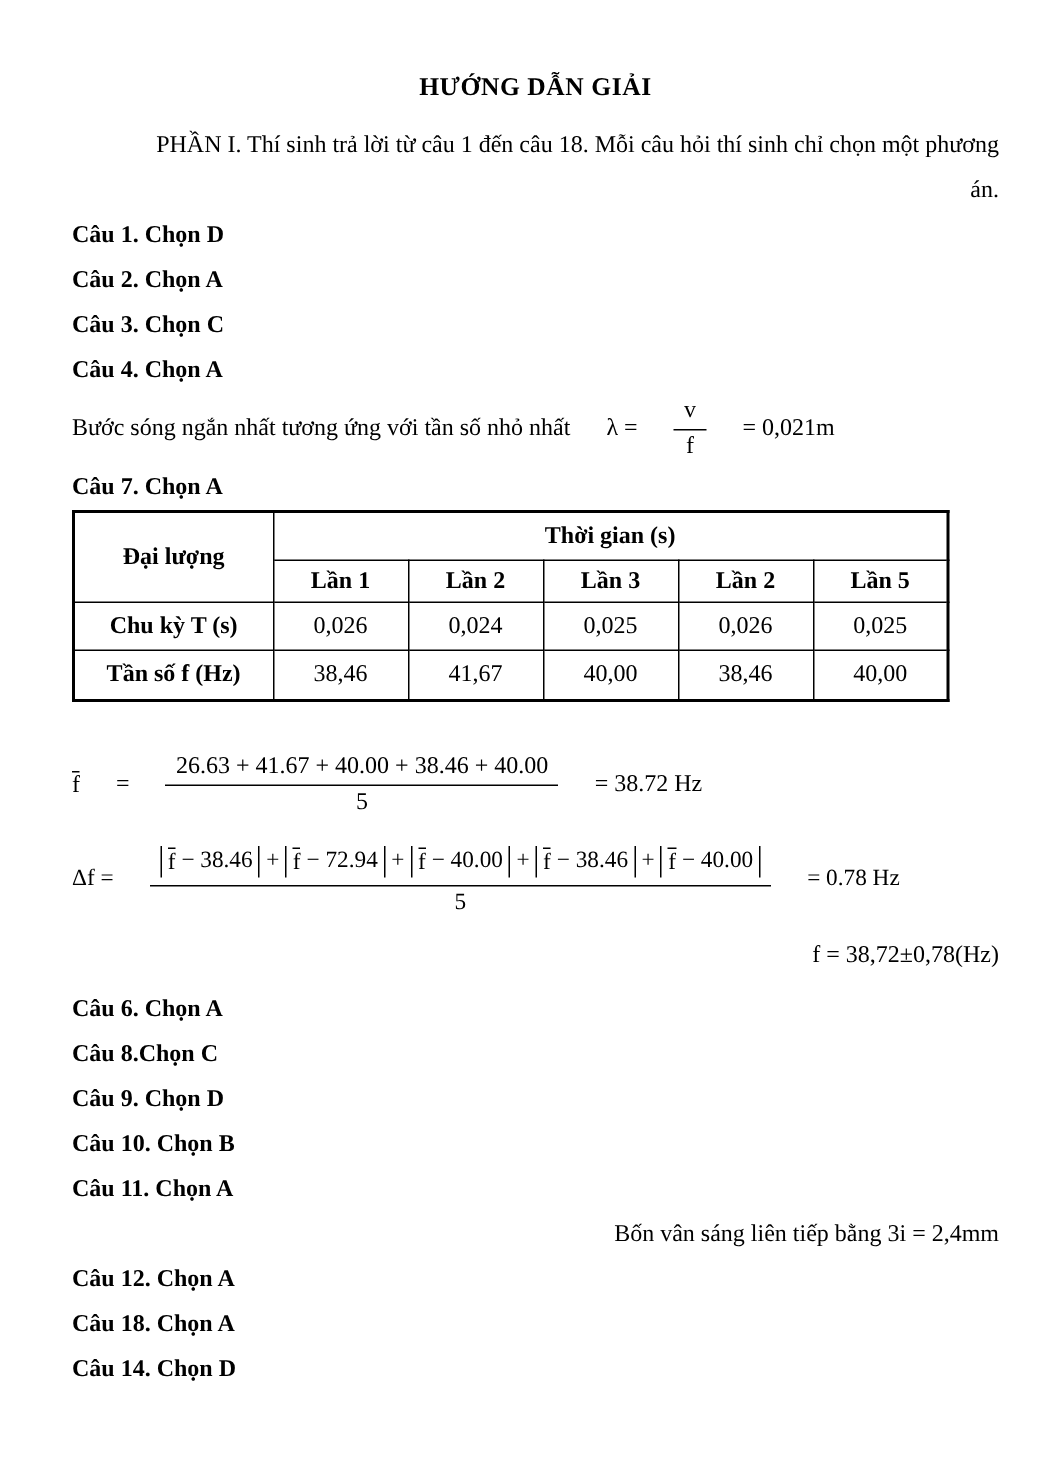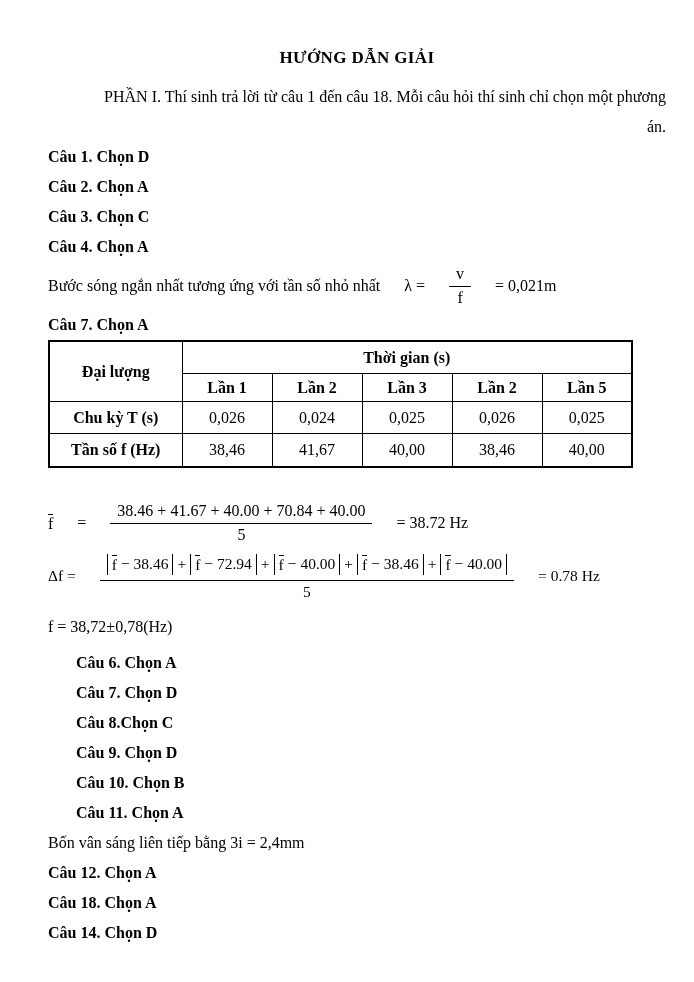--- a/index.html
+++ b/index.html
@@ -30,20 +30,21 @@
   }
   .ans-line {
     font-weight: 700;
     font-size: 16px;
     line-height: 30px;
   }
   .plain-line {
     font-weight: 400;
     font-size: 16px;
     line-height: 30px;
+    text-align: right;
   }
   
   .eq {
     display: flex;
     align-items: center;
     font-size: 16px;
     gap: 24px;
   }
   .note-eq { height: 46px; margin: 1px 0; }
   .frac {
@@ -71,21 +72,21 @@
     display: inline-flex;
     align-items: center;
     border-left: 1.4px solid #000;
     border-right: 1.4px solid #000;
     padding: 1px 4px;
     white-space: nowrap;
   }
   .abs .rest { margin-left: 4px; white-space: nowrap; }
   .op { padding: 0 1px; }
   .fbar-eq { height: 50px; margin-top: 30px; }
-  .deltaf-eq { height: 56px; font-size: 15.5px; }
+  .deltaf-eq { height: 56px; margin-top: 10px; font-size: 15.5px; }
   .result-line { margin-top: 8px; }
   
   .meas-table {
     border-collapse: collapse;
     table-layout: fixed;
     border: 2px solid #000;
   }
   .meas-table td {
     border: 1px solid #000;
     text-align: center;
@@ -94,21 +95,21 @@
     padding: 2px 2px;
     overflow: hidden;
   }
   .meas-table .hdr { font-weight: 700; }
   .col-quant { width: 133px; }
   .col-trial { width: 90px; }
   .r-group td { height: 27px; }
   .r-sub td { height: 23px; }
   .r-data1 td { height: 27px; }
   .r-data2 td { height: 28px; }
-  .block-gap { margin-top: 6px; margin-left: 28px; }
+  .block-gap { margin-top: 6px; }
 </style>
 </head>
 <body>
 
 <div class="page">
 
   <div class="doc-title">HƯỚNG DẪN GIẢI</div>
 
   <div>
     <div class="intro-line">PHẦN I. Thí sinh trả lời từ câu 1 đến câu 18. Mỗi câu hỏi thí sinh chỉ chọn một phương</div>
@@ -171,21 +172,21 @@
         <td>38,46</td>
         <td>40,00</td>
       </tr>
     </tbody>
   </table>
 
   <div class="eq fbar-eq">
     <span class="ovl">f</span>
     <span>=</span>
     <span class="frac">
-      <span class="num">38.46 + 41.67 + 40.00 + 70.84 + 40.00</span>
+      <span class="num">26.63 + 41.67 + 40.00 + 38.46 + 40.00</span>
       <span class="den">5</span>
     </span>
     <span>= 38.72 Hz</span>
   </div>
 
   <div class="eq deltaf-eq">
     <span>Δf =</span>
     <span class="frac">
       <span class="num">
         <span class="terms">
@@ -217,21 +218,20 @@
       </span>
       <span class="den">5</span>
     </span>
     <span>= 0.78 Hz</span>
   </div>
 
   <div class="plain-line result-line">f = 38,72±0,78(Hz)</div>
 
   <div class="block-gap">
     <div class="ans-line">Câu 6. Chọn A</div>
-    <div class="ans-line">Câu 7. Chọn D</div>
     <div class="ans-line">Câu 8.Chọn C</div>
     <div class="ans-line">Câu 9. Chọn D</div>
     <div class="ans-line">Câu 10. Chọn B</div>
     <div class="ans-line">Câu 11. Chọn A</div>
   </div>
 
   <div class="plain-line">Bốn vân sáng liên tiếp bằng 3i = 2,4mm</div>
 
   <div>
     <div class="ans-line">Câu 12. Chọn A</div>

